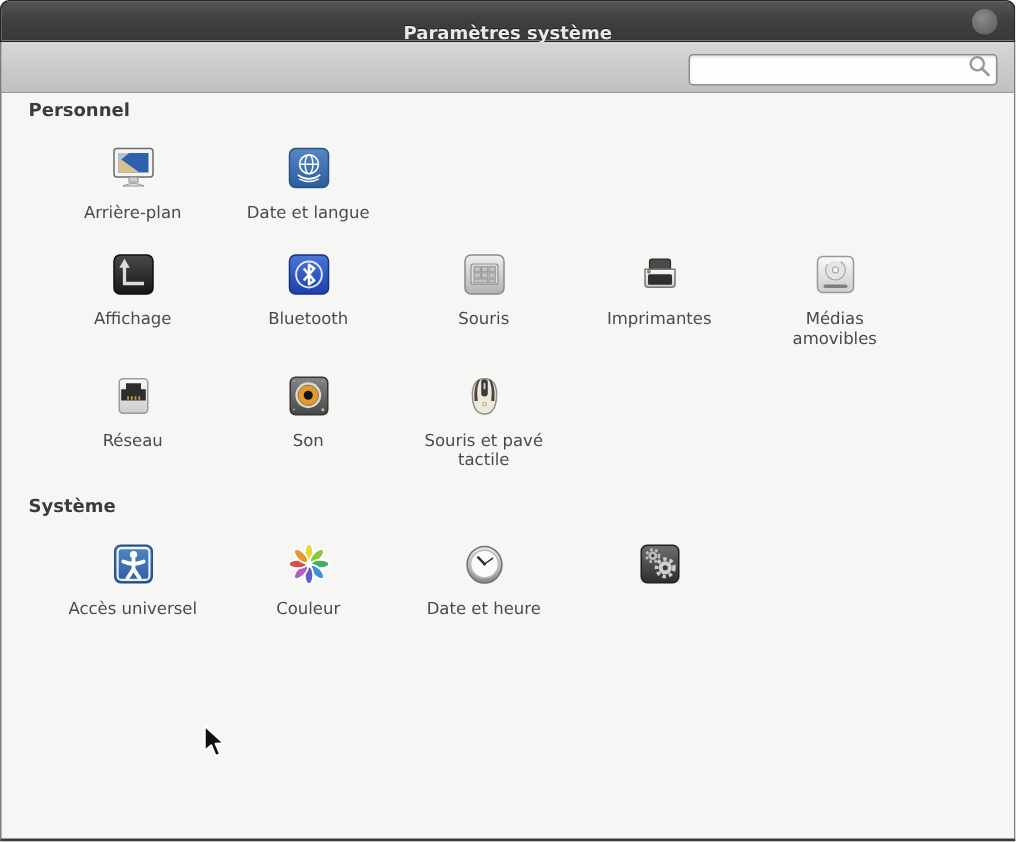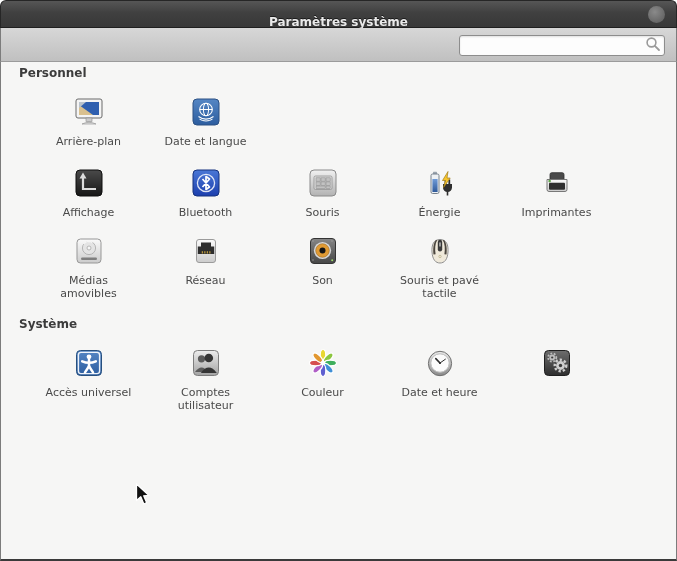--- a/index.html
+++ b/index.html
@@ -169,33 +169,20 @@
                 <rect x="16" y="16.9" width="4.2" height="3.4"></rect>
                 <rect x="21" y="16.9" width="4.2" height="3.4"></rect>
               <rect x="11" y="21" width="9.2" height="2.6"></rect>
                 <rect x="21" y="21" width="4.2" height="2.6"></rect>
             </g>
           </svg>
           <div class="label">Souris</div>
         </div>
         <div class="item">
           <svg class="ic" viewBox="0 0 36 36">
-            <rect x="11" y="6.8" width="4" height="2.4" rx=".6" fill="#9aa4ae"></rect>
-            <rect x="9" y="9" width="8" height="19.5" rx="1.6" fill="#eef1f4" stroke="#76818c"></rect>
-            <rect x="10.4" y="14" width="5.2" height="13" fill="url(#gBatt)"></rect>
-            <rect x="22.6" y="14.5" width="1.8" height="5" fill="#2f2f2f"></rect>
-            <rect x="26.4" y="14.5" width="1.8" height="5" fill="#2f2f2f"></rect>
-            <path d="M21,19 h9 v3.5 a4.5,4.5 0 0 1 -9,0 Z" fill="#2f2f2f"></path>
-            <rect x="24.7" y="26" width="1.6" height="4.5" fill="#2f2f2f"></rect>
-            <polygon points="26,6.5 20.5,15.5 23.5,15.5 21.5,22.5 28.2,13 25,13" fill="#f7c52c" stroke="#a07d18" stroke-width=".7"></polygon>
-          </svg>
-          <div class="label">Énergie</div>
-        </div>
-        <div class="item">
-          <svg class="ic" viewBox="0 0 36 36">
             <path d="M11,15 V9.5 a1.8,1.8 0 0 1 1.8,-1.8 h10.4 a1.8,1.8 0 0 1 1.8,1.8 V15" fill="#4a4a4a" stroke="#2d2d2d" stroke-width=".8"></path>
             <path d="M8,14.5 h20 v10 a2,2 0 0 1 -2,2 H10 a2,2 0 0 1 -2,-2 Z" fill="url(#gLight)" stroke="#787878"></path>
             <rect x="10" y="17.8" width="16" height="7" rx="1" fill="#2e2e2e"></rect>
             <circle cx="10.6" cy="16.1" r="1" fill="#6abf4b" stroke="#3e7e2a" stroke-width=".5"></circle>
           </svg>
           <div class="label">Imprimantes</div>
         </div>
 
         <div class="item">
           <svg class="ic" viewBox="0 0 36 36">
@@ -253,37 +240,20 @@
         <div class="item">
           <svg class="ic" viewBox="0 0 36 36">
             <rect x="5.5" y="5.5" width="25" height="25" rx="4" fill="url(#gBlue)" stroke="#27507f"></rect>
             <rect x="7.4" y="7.4" width="21.2" height="21.2" rx="2.6" fill="none" stroke="rgba(255,255,255,.9)" stroke-width="1.4"></rect>
             <circle cx="18" cy="11.8" r="2.4" fill="#ffffff"></circle>
             <path d="M11.2,16.3 Q18,19.4 24.8,16.3" fill="none" stroke="#ffffff" stroke-width="2.5" stroke-linecap="round"></path>
             <line x1="18" y1="14.8" x2="18" y2="21.3" stroke="#ffffff" stroke-width="2.5" stroke-linecap="round"></line>
             <path d="M18,21.3 L14,27.4 M18,21.3 L22,27.4" fill="none" stroke="#ffffff" stroke-width="2.5" stroke-linecap="round"></path>
           </svg>
           <div class="label">Accès universel</div>
-        </div>
-        <div class="item">
-          <svg class="ic" viewBox="0 0 36 36">
-            <defs>
-                <clipPath id="clipU">
-                  <rect x="5.5" y="5.5" width="25" height="25" rx="4"></rect>
-                </clipPath>
-              </defs>
-            <rect x="5.5" y="5.5" width="25" height="25" rx="4" fill="url(#gUsers)" stroke="#7e7e7e"></rect>
-            <g clip-path="url(#clipU)">
-              <circle cx="13.5" cy="13.8" r="3.6" fill="#5a5a5a"></circle>
-              <path d="M7,27 Q13.5,17.8 20,27 Z" fill="#5a5a5a"></path>
-              <circle cx="20.8" cy="13" r="4.3" fill="#353535"></circle>
-              <path d="M12.8,28 Q20.8,17.2 28.8,28 Z" fill="#353535"></path>
-            </g>
-          </svg>
-          <div class="label">Comptes utilisateur</div>
         </div>
         <div class="item">
           <svg class="ic" viewBox="0 0 36 36">
             <g stroke="#ffffff" stroke-width="1.2">
               <ellipse cx="18" cy="10.5" rx="2.8" ry="6" fill="#e8d832" transform="rotate(0 18 18)"></ellipse>
               <ellipse cx="18" cy="10.5" rx="2.8" ry="6" fill="#8cc63f" transform="rotate(45 18 18)"></ellipse>
               <ellipse cx="18" cy="10.5" rx="2.8" ry="6" fill="#3faf5c" transform="rotate(90 18 18)"></ellipse>
               <ellipse cx="18" cy="10.5" rx="2.8" ry="6" fill="#3f8fd6" transform="rotate(135 18 18)"></ellipse>
               <ellipse cx="18" cy="10.5" rx="2.8" ry="6" fill="#5f5fd0" transform="rotate(180 18 18)"></ellipse>
               <ellipse cx="18" cy="10.5" rx="2.8" ry="6" fill="#b05fc6" transform="rotate(225 18 18)"></ellipse>

